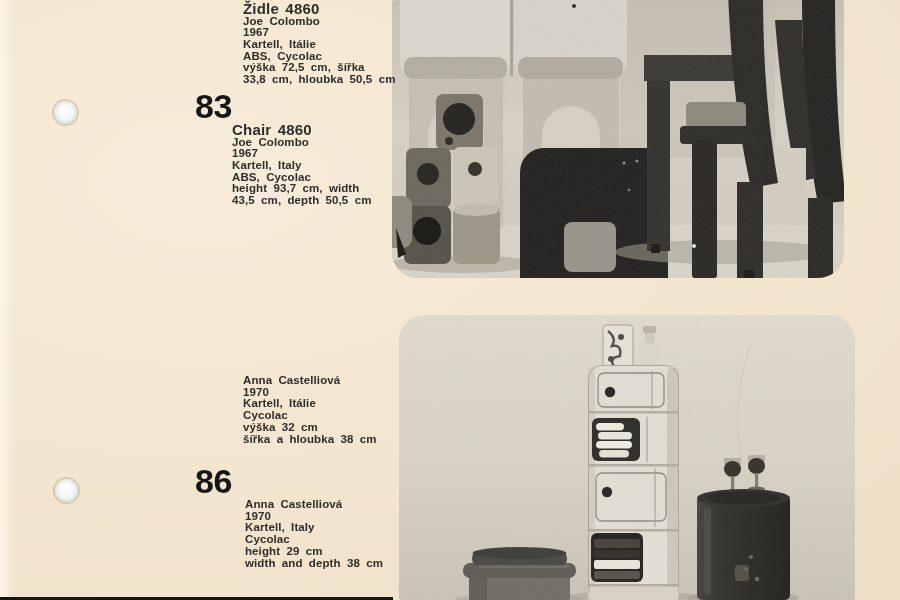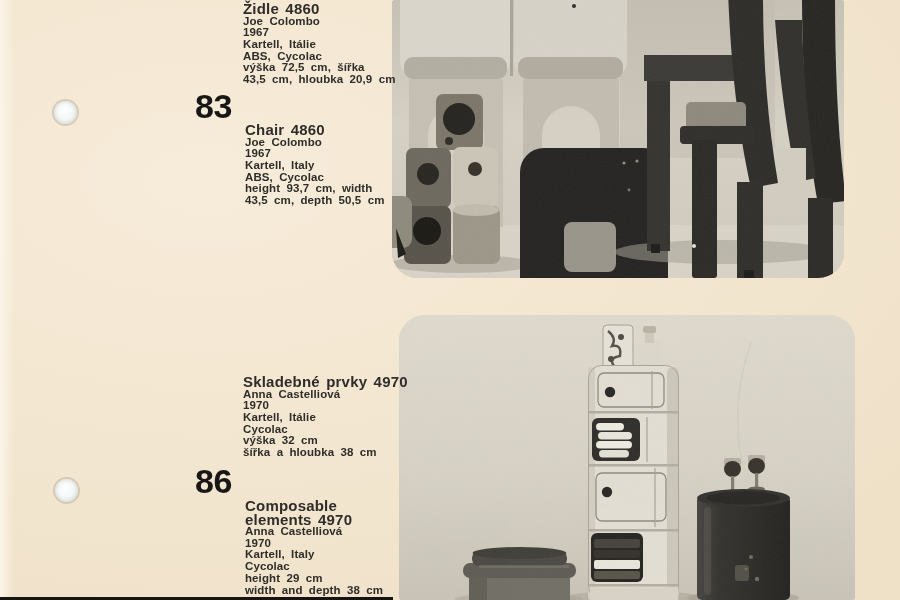--- a/index.html
+++ b/index.html
@@ -23,21 +23,21 @@
   }
   .hole-top{left:54px;top:101px;}
   .hole-bottom{left:55px;top:479px;}
   .tblock{position:absolute;white-space:nowrap;}
   .title{font-size:15px;line-height:13.5px;letter-spacing:0.2px;word-spacing:2px;}
   .details{font-size:11.5px;line-height:11.7px;letter-spacing:0.1px;word-spacing:3px;}
   .tl:empty{display:none;}
   .num{position:absolute;font-size:34px;line-height:30px;letter-spacing:-0.5px;color:#171715;}
   .cz83{left:243px;top:2px;}
   .num83{left:195px;top:91px;}
-  .en83{left:245px;top:123px;}
+  .en83{left:232px;top:123px;}
   .cz86{left:243px;top:375px;}
   .num86{left:195px;top:466px;}
   .en86{left:245px;top:499px;}
   .edge-strip{position:absolute;left:0;top:597px;width:393px;height:3px;background:#171512;}
 </style>
 </head>
 <body>
 
 <div class="page">
 
@@ -208,59 +208,51 @@
     <div class="title">
       <div class="tl">Židle 4860</div>
 
     </div>
     <div class="details">
       <div>Joe Colombo</div>
       <div>1967</div>
       <div>Kartell, Itálie</div>
       <div>ABS, Cycolac</div>
       <div>výška 72,5 cm, šířka</div>
-      <div>43,5 cm, hloubka 20,9 cm</div>
+      <div>33,8 cm, hloubka 50,5 cm</div>
     </div>
   </div>
   <div class="num num83">83</div>
   <div class="tblock en83">
     <div class="title">
       <div class="tl">Chair 4860</div>
 
     </div>
     <div class="details">
       <div>Joe Colombo</div>
       <div>1967</div>
       <div>Kartell, Italy</div>
       <div>ABS, Cycolac</div>
       <div>height 93,7 cm, width</div>
       <div>43,5 cm, depth 50,5 cm</div>
     </div>
   </div>
 
   <div class="tblock cz86">
-    <div class="title">
-      <div class="tl">Skladebné prvky 4970</div>
-
-    </div>
     <div class="details">
       <div>Anna Castelliová</div>
       <div>1970</div>
       <div>Kartell, Itálie</div>
       <div>Cycolac</div>
       <div>výška 32 cm</div>
       <div>šířka a hloubka 38 cm</div>
     </div>
   </div>
   <div class="num num86">86</div>
   <div class="tblock en86">
-    <div class="title">
-      <div class="tl">Composable</div>
-      <div class="tl">elements 4970</div>
-    </div>
     <div class="details">
       <div>Anna Castelliová</div>
       <div>1970</div>
       <div>Kartell, Italy</div>
       <div>Cycolac</div>
       <div>height 29 cm</div>
       <div>width and depth 38 cm</div>
     </div>
   </div>
 

